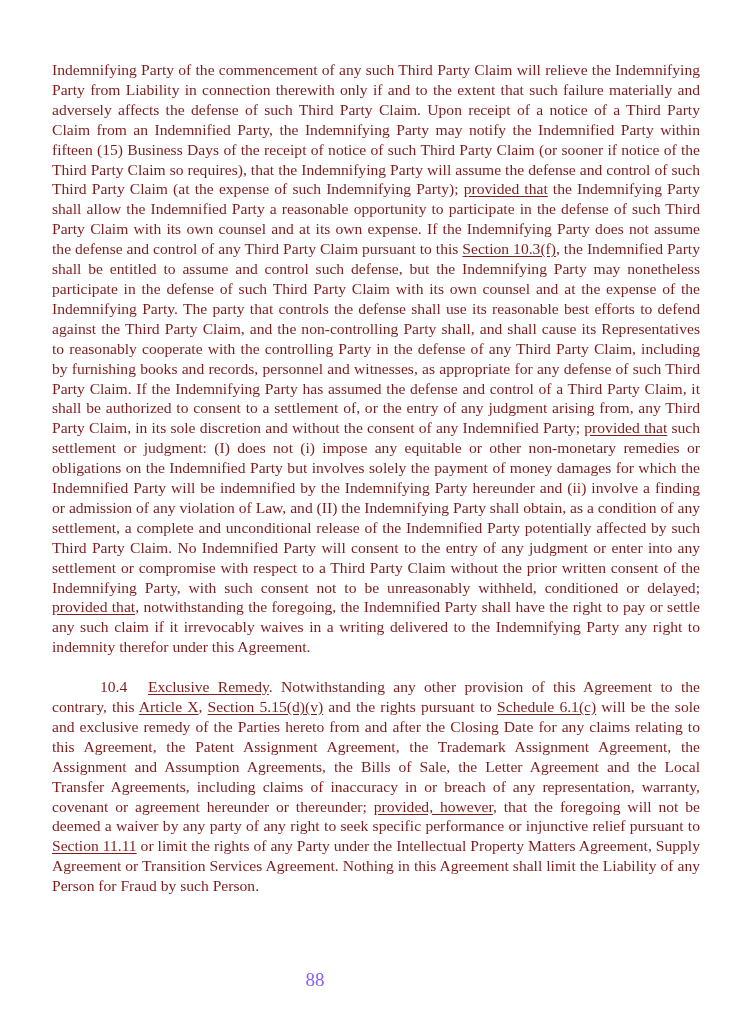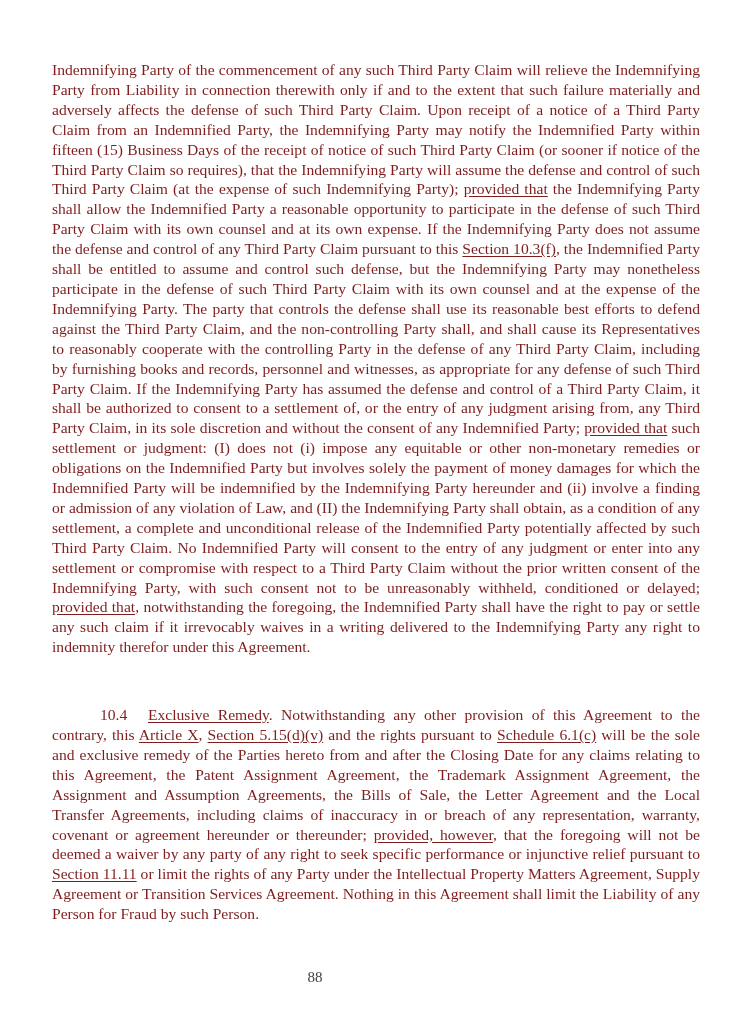--- a/index.html
+++ b/index.html
@@ -11,29 +11,29 @@
     width: 648px;
     font-family: "Liberation Serif", "DejaVu Serif", serif;
     font-size: 15.6px;
     line-height: 19.9px;
     color: #7f1d1d;
     text-align: justify;
   }
   .para { margin: 0; }
   .para + .para { margin-top: 19.9px; }
   .u { text-decoration: underline; text-underline-offset: 2px; }
-  .sec-num { display: inline-block; padding-left: 48px; width: 48px; margin-top: 28px; }
+  .sec-num { display: inline-block; padding-left: 48px; width: 48px; }
   .page-number {
     position: absolute;
     left: 0; width: 630px;
     top: 969px;
     text-align: center;
     font-family: "Liberation Serif", "DejaVu Serif", serif;
-    font-size: 15px;
-    color: #404040;
+    font-size: 19px;
+    color: #8b5cf6;
   }
 </style>
 </head>
 <body>
 
 <div class="page">
   <p class="para"><span>Indemnifying Party of the commencement of any such Third Party Claim will relieve the Indemnifying Party from Liability in connection therewith only if and to the extent that such failure materially and adversely affects the defense of such Third Party Claim.  Upon receipt of a notice of a Third Party Claim from an Indemnified Party, the Indemnifying Party may notify the Indemnified Party within fifteen (15) Business Days of the receipt of notice of such Third Party Claim (or sooner if notice of the Third Party Claim so requires), that the Indemnifying Party will assume the defense and control of such Third Party Claim (at the expense of such Indemnifying Party); </span><span class="u">provided that</span><span> the Indemnifying Party shall allow the Indemnified Party a reasonable opportunity to participate in the defense of such Third Party Claim with its own counsel and at its own expense. If the Indemnifying Party does not assume the defense and control of any Third Party Claim pursuant to this </span><span class="u">Section 10.3(f)</span><span>, the Indemnified Party shall be entitled to assume and control such defense, but the Indemnifying Party may nonetheless participate in the defense of such Third Party Claim with its own counsel and at the expense of the Indemnifying Party. The party that controls the defense shall use its reasonable best efforts to defend against the Third Party Claim, and the non-controlling Party shall, and shall cause its Representatives to reasonably cooperate with the controlling Party in the defense of any Third Party Claim, including by furnishing books and records, personnel and witnesses, as appropriate for any defense of such Third Party Claim.  If the Indemnifying Party has assumed the defense and control of a Third Party Claim, it shall be authorized to consent to a settlement of, or the entry of any judgment arising from, any Third Party Claim, in its sole discretion and without the consent of any Indemnified Party; </span><span class="u">provided that</span><span> such settlement or judgment: (I) does not (i) impose any equitable or other non-monetary remedies or obligations on the Indemnified Party but involves solely the payment of money damages for which the Indemnified Party will be indemnified by the Indemnifying Party hereunder and (ii) involve a finding or admission of any violation of Law, and (II) the Indemnifying Party shall obtain, as a condition of any settlement, a complete and unconditional release of the Indemnified Party potentially affected by such Third Party Claim.  No Indemnified Party will consent to the entry of any judgment or enter into any settlement or compromise with respect to a Third Party Claim without the prior written consent of the Indemnifying Party, with such consent not to be unreasonably withheld, conditioned or delayed; </span><span class="u">provided that</span><span>, notwithstanding the foregoing, the Indemnified Party shall have the right to pay or settle any such claim if it irrevocably waives in a writing delivered to the Indemnifying Party any right to indemnity therefor under this Agreement.</span></p>
 
   <p class="para"><span class="sec-num">10.4</span><span class="u">Exclusive Remedy</span><span>.  Notwithstanding any other provision of this Agreement to the contrary, this </span><span class="u">Article X</span><span>, </span><span class="u">Section 5.15(d)(v)</span><span> and the rights pursuant to </span><span class="u">Schedule 6.1(c)</span><span> will be the sole and exclusive remedy of the Parties hereto from and after the Closing Date for any claims relating to this Agreement, the Patent Assignment Agreement, the Trademark Assignment Agreement, the Assignment and Assumption Agreements, the Bills of Sale, the Letter Agreement and the Local Transfer Agreements, including claims of inaccuracy in or breach of any representation, warranty, covenant or agreement hereunder or thereunder; </span><span class="u">provided, however</span><span>, that the foregoing will not be deemed a waiver by any party of any right to seek specific performance or injunctive relief pursuant to </span><span class="u">Section 11.11</span><span> or limit the rights of any Party under the Intellectual Property Matters Agreement, Supply Agreement or Transition Services Agreement.  Nothing in this Agreement shall limit the Liability of any Person for Fraud by such Person.</span></p>
 </div>

